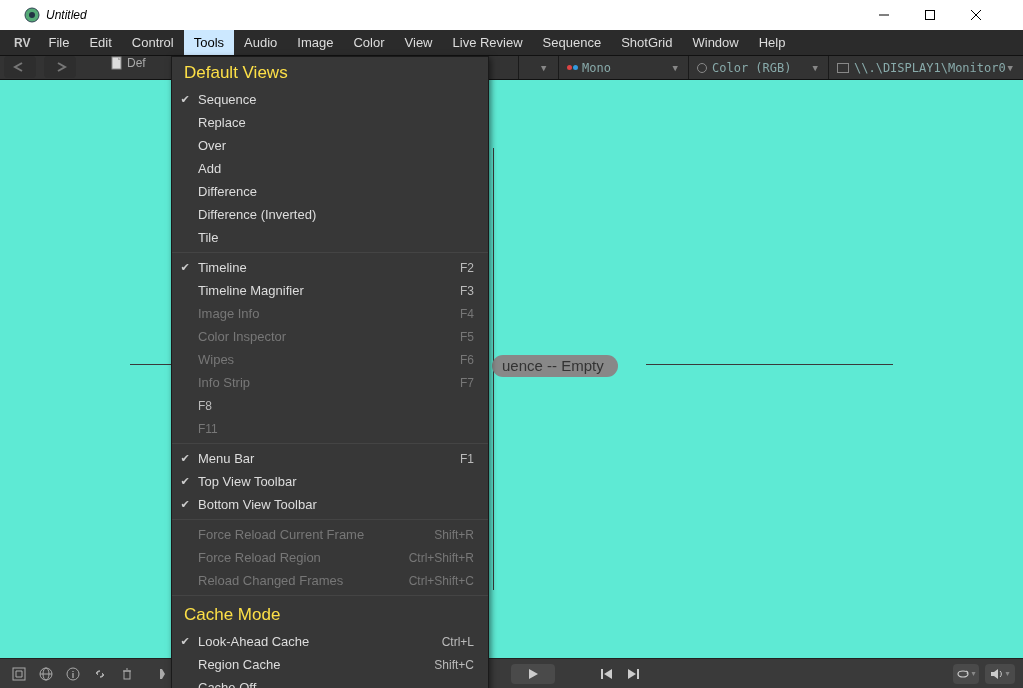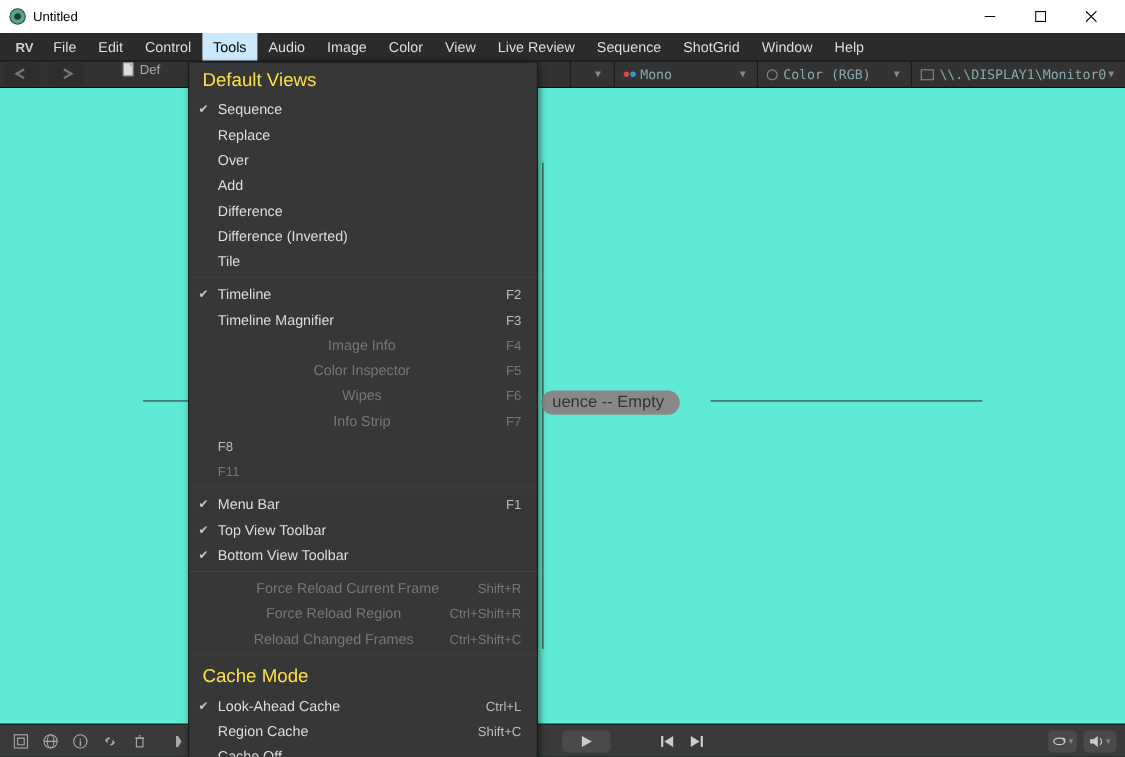--- a/index.html
+++ b/index.html
@@ -1,18 +1,18 @@
 <!DOCTYPE html>
 <html><head>
 <meta charset="utf-8">
 <style>
   * { box-sizing: border-box; margin: 0; padding: 0; }
   body { font-family: "Segoe UI", Arial, sans-serif; font-size: 13px; background: #000; color: #ddd; width: 1023px; height: 688px; overflow: hidden; position: relative; }
   
-  .titlebar { height: 30px; background: #fff; color: #000; display: flex; align-items: center; padding: 0 8px; position: relative; }
+  .titlebar { height: 30px; background: #fff; color: #000; display: flex; align-items: center; padding: 0 24px; position: relative; font-style: italic; }
   .titlebar .app-icon { width: 16px; height: 16px; margin-right: 6px; }
   .titlebar .title { flex: 1; font-size: 12px; }
   .titlebar .win-controls { display: flex; gap: 0; }
   .titlebar .win-btn { width: 46px; height: 30px; display: flex; align-items: center; justify-content: center; cursor: default; }
   .titlebar .win-btn svg { width: 10px; height: 10px; }
   
   .menubar { height: 26px; background: #2b2b2b; display: flex; align-items: stretch; padding-left: 6px; border-bottom: 1px solid #111; }
   .menubar .rv-logo { font-weight: bold; display: flex; align-items: center; padding: 0 8px; color: #ccc; font-size: 12px; }
   .menubar .menu-item { display: flex; align-items: center; padding: 0 10px; color: #ddd; cursor: default; }
   .menubar .menu-item.active { background: #cce8ff; color: #000; }
@@ -35,21 +35,21 @@
   .hline.left { left: 130px; width: 210px; top: 284px; }
   .hline.right { left: 646px; right: 130px; top: 284px; }
   .vline { position: absolute; width: 1px; background: #3a3a3a; left: 493px; top: 68px; bottom: 68px; }
   .center-label { position: absolute; left: 492px; top: 275px; background: #888; color: #333; border-radius: 11px; padding: 2px 14px 3px 10px; font-size: 15px; font-weight: 500;}
   
   .dropdown-menu { position: absolute; left: 171px; top: 56px; width: 318px; background: #373737; border: 1px solid #1a1a1a; box-shadow: 2px 2px 6px rgba(0,0,0,0.5); z-index: 100; padding-bottom: 2px;}
   .dropdown-menu .sect-header { color: #fde047; padding: 6px 12px 5px; font-size: 17px; }
   .dropdown-menu .item { display: flex; align-items: center; height: 23px; padding: 0 14px 0 0; cursor: default; }
   .dropdown-menu .item .check { width: 26px; text-align: center; color: #ccc; font-size: 11px; }
   .dropdown-menu .item .label { flex: 1; color: #ddd; }
-  .dropdown-menu .item.disabled .label { color: #777; text-align: center; }
+  .dropdown-menu .item.disabled .label { color: #777; }
   .dropdown-menu .item .shortcut { color: #bbb; font-size: 12px; }
   .dropdown-menu .item.disabled .shortcut { color: #777; }
   .dropdown-menu .sep { height: 1px; background: #2a2a2a; margin: 3px 0; border-top:1px solid #444;}
   
   .bottom-bar { position: absolute; left: 0; right: 0; bottom: 0; height: 30px; background: #3a3a3a; display: flex; align-items: center; padding: 0 8px; gap: 5px; border-top: 1px solid #222;}
   .bottom-bar .icon-btn { width: 22px; height: 20px; display: flex; align-items: center; justify-content: center; border-radius: 3px; }
   .bottom-bar .icon-btn svg { width: 14px; height: 14px; }
   .bottom-bar .gap-small{width:4px;}
   .bottom-bar .playgroup{margin-left:auto;margin-right:auto;display:flex;align-items:center;gap:6px;}
   .bottom-bar .play-main{width:44px;height:20px;background:#4a4a4a;border-radius:4px;display:flex;align-items:center;justify-content:center;}

